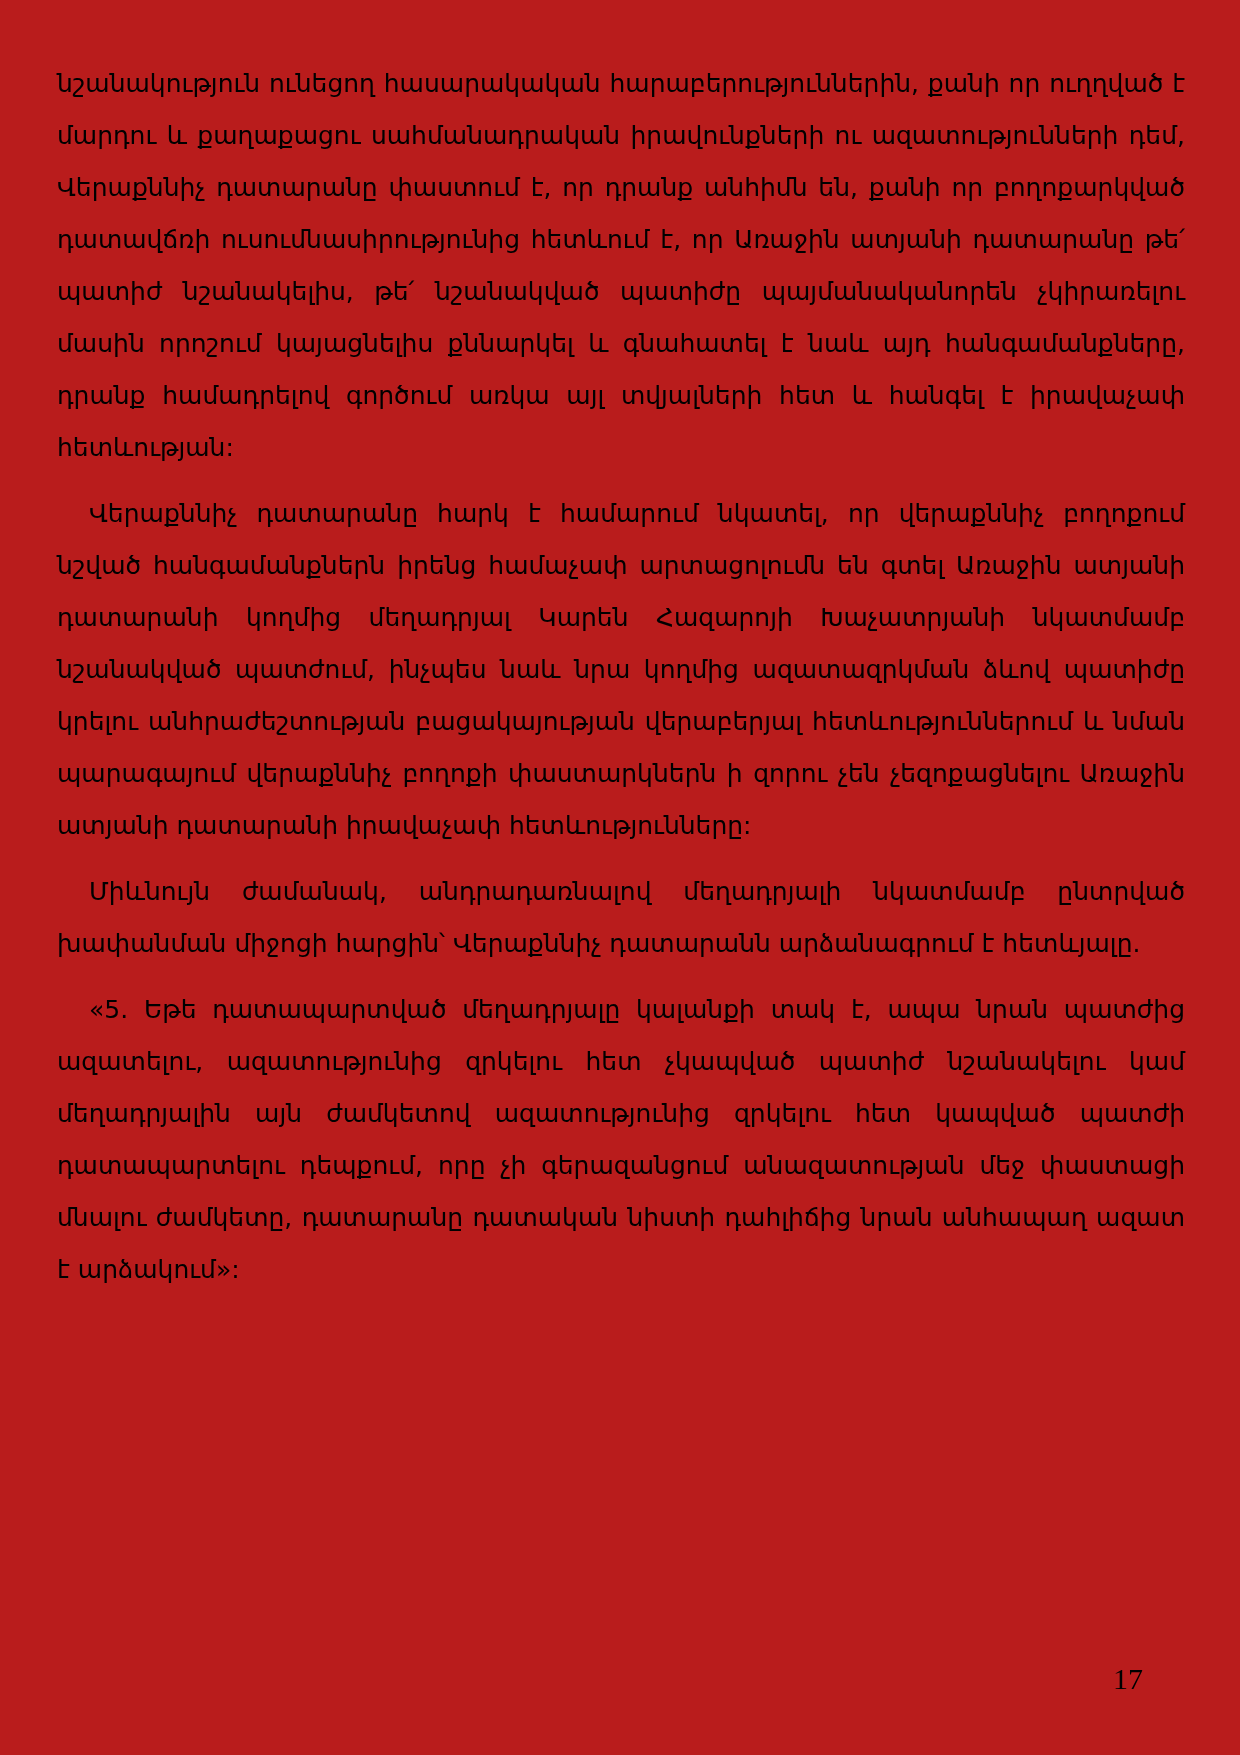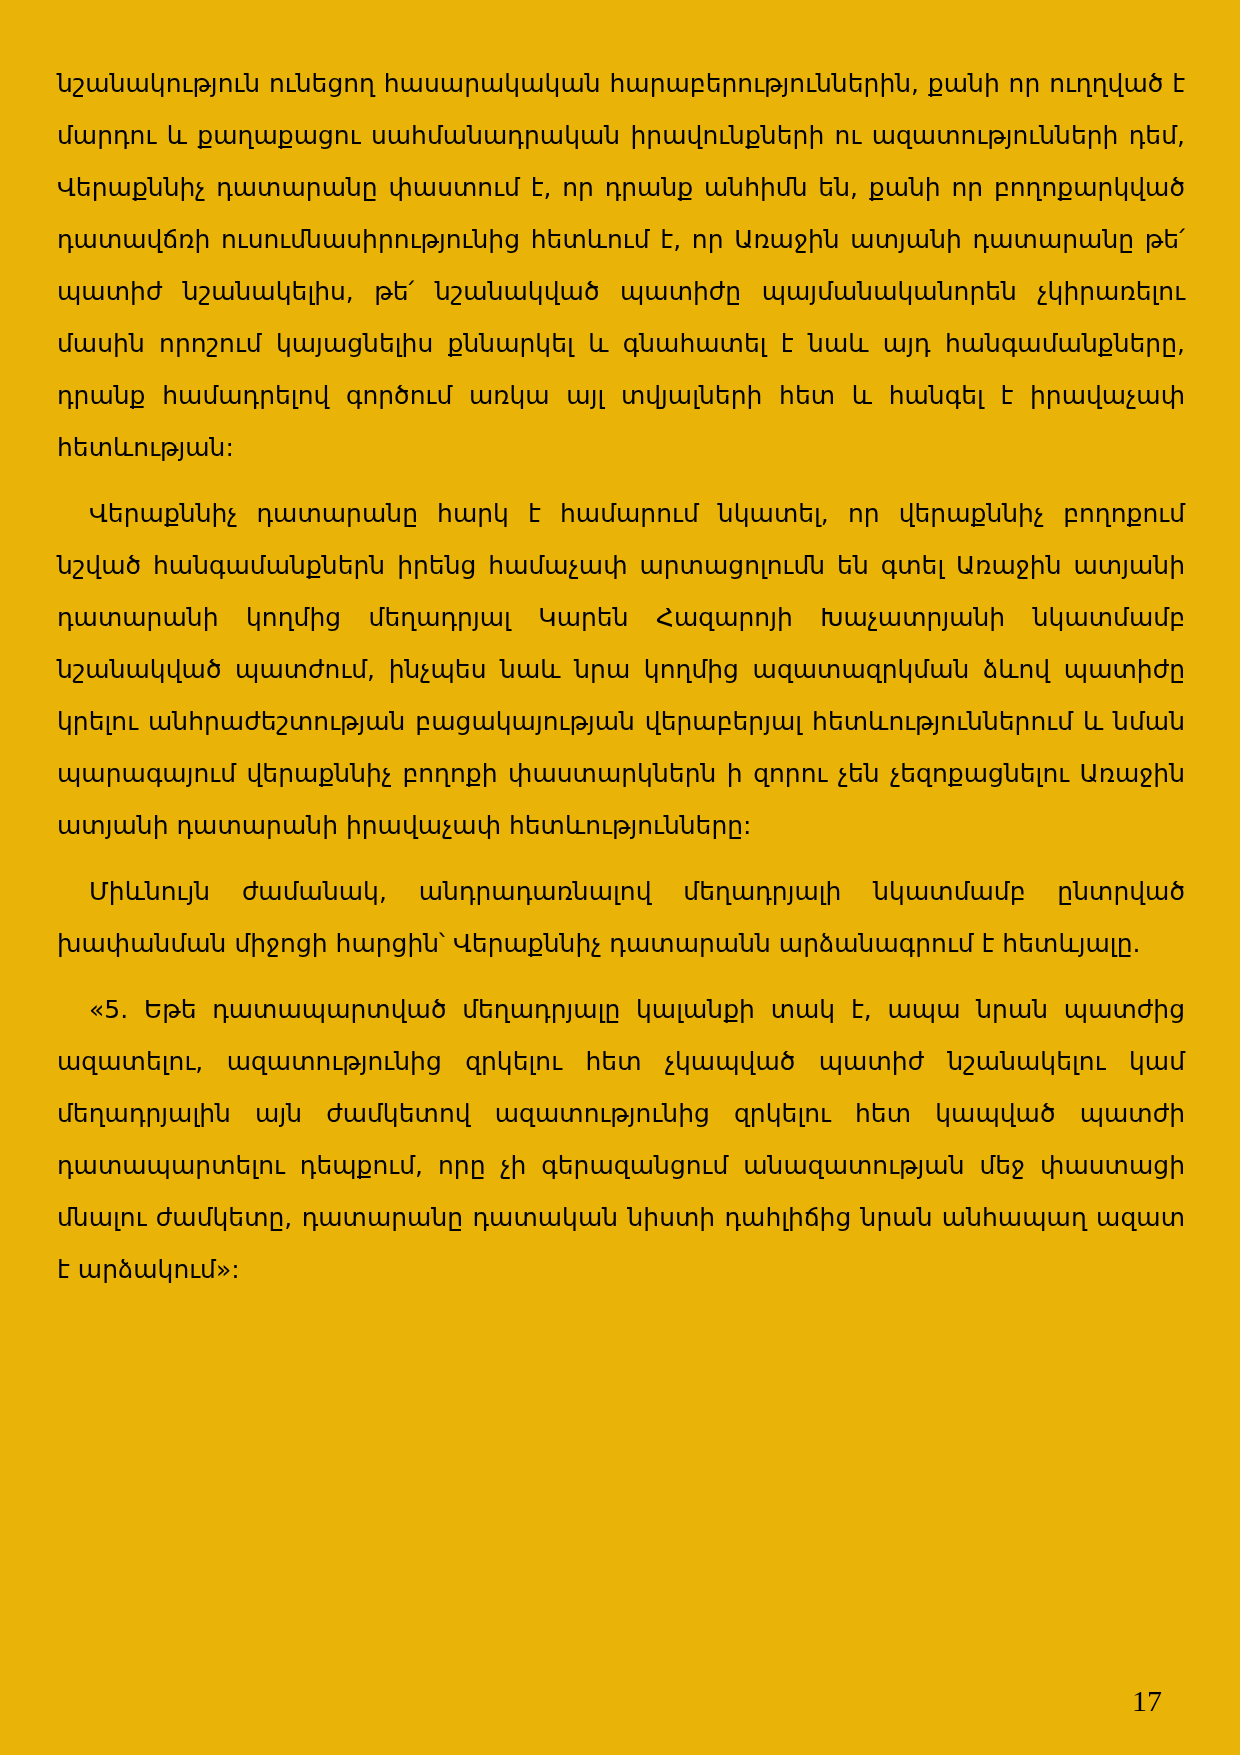--- a/index.html
+++ b/index.html
@@ -5,21 +5,21 @@
   html, body {
     margin: 0;
     padding: 0;
     background: #ffffff;
   }
   .page {
     position: relative;
     width: 1240px;
     height: 1755px;
     margin: 0 auto;
-    background: #eab308;
+    background: #b91c1c;
     box-sizing: border-box;
     padding: 58px 55px 0 57px;
     overflow: hidden;
     font-family: "DejaVu Sans", sans-serif;
     font-size: 25px;
     line-height: 52px;
     color: #000000;
     text-align: justify;
   }
   .para {
@@ -27,27 +27,26 @@
     text-indent: 32px;
   }
   .para.no-indent {
     text-indent: 0;
   }
   .b { font-weight: normal; }
   .u { text-decoration: underline; text-underline-offset: 4px; }
   .page-number {
     position: absolute;
     top: 1662px;
-    right: 78px;
+    right: 97px;
     font-family: "Liberation Serif", "DejaVu Serif", serif;
     font-size: 30px;
     line-height: 34px;
     color: #000000;
     text-align: center;
-    margin-top: 22px;
   }
 </style>
 </head>
 <body>
 
 <div class="page">
 
   <p class="para no-indent"><span class="run">նշանակություն ունեցող հասարակական հարաբերություններին, քանի որ ուղղված է մարդու և քաղաքացու սահմանադրական իրավունքների ու ազատությունների դեմ, Վերաքննիչ դատարանը փաստում է, որ դրանք անհիմն են, քանի որ բողոքարկված դատավճռի ուսումնասիրությունից հետևում է, որ Առաջին ատյանի դատարանը թե՛ պատիժ նշանակելիս, թե՛ նշանակված պատիժը պայմանականորեն չկիրառելու մասին որոշում կայացնելիս քննարկել և գնահատել է նաև այդ հանգամանքները, դրանք համադրելով գործում առկա այլ տվյալների հետ և հանգել է իրավաչափ հետևության:</span></p>
 
   <p class="para"><span class="run">Վերաքննիչ դատարանը հարկ է համարում նկատել, որ վերաքննիչ բողոքում նշված հանգամանքներն իրենց համաչափ արտացոլումն են գտել Առաջին ատյանի դատարանի կողմից մեղադրյալ Կարեն Հազարոյի Խաչատրյանի նկատմամբ նշանակված պատժում, ինչպես նաև նրա կողմից ազատազրկման ձևով պատիժը կրելու անհրաժեշտության բացակայության վերաբերյալ հետևություններում և նման պարագայում վերաքննիչ բողոքի փաստարկներն ի զորու չեն չեզոքացնելու Առաջին ատյանի դատարանի իրավաչափ հետևությունները:</span></p>

